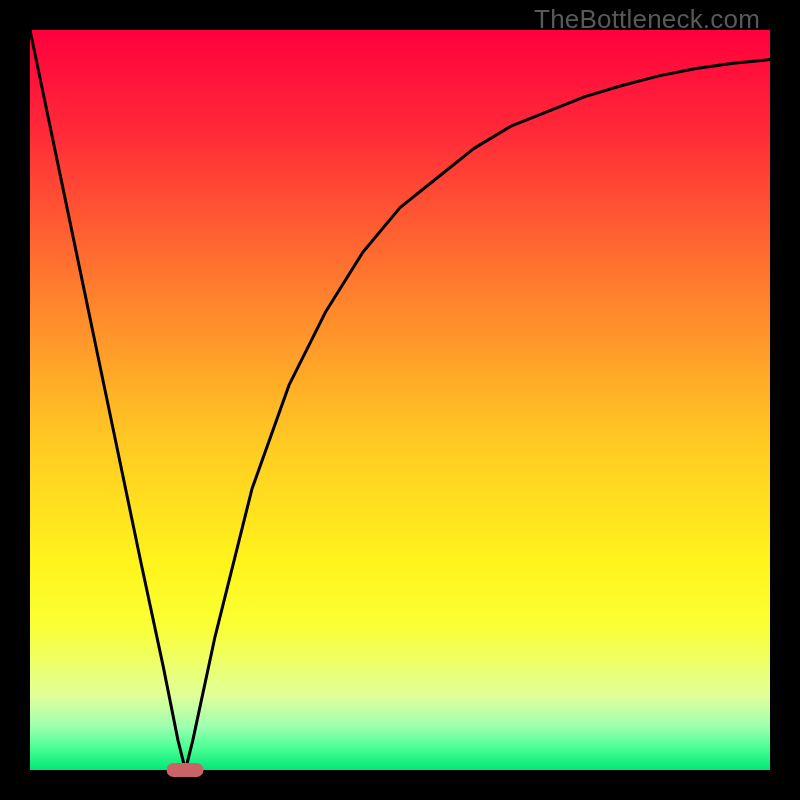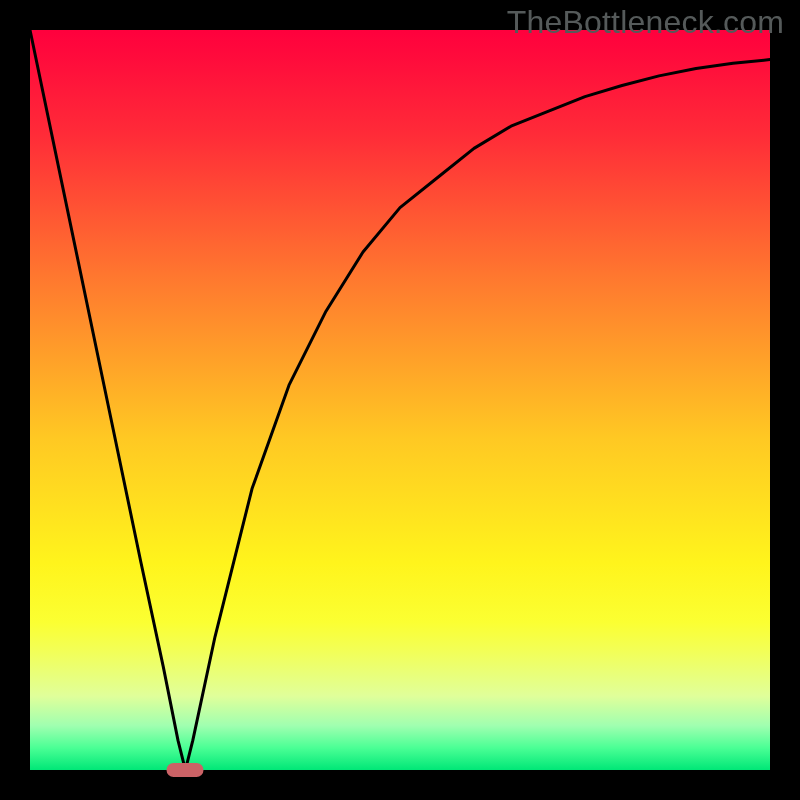--- a/index.html
+++ b/index.html
@@ -22,23 +22,23 @@
   .gradient {
     position: absolute;
     left: 0;
     top: 0;
     width: 100%;
     height: 100%;
   }
   .watermark {
     position: absolute;
     top: 4px;
-    right: 16px;
+    right: 40px;
     color: #555a5a;
-    font-size: 32px;
+    font-size: 26px;
     font-weight: 500;
     letter-spacing: 0.2px;
     font-family: Arial, sans-serif;
   }
   svg.curve {
     position: absolute;
     left: 0;
     top: 0;
     width: 100%;
     height: 100%;

